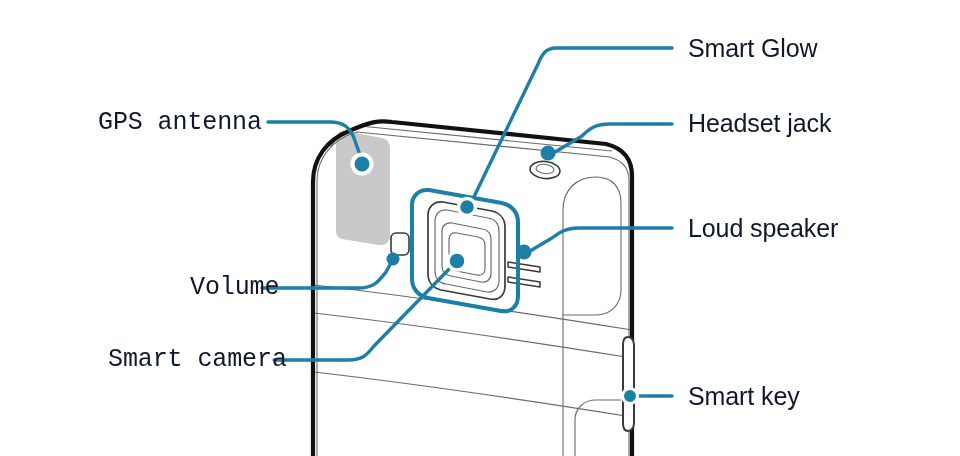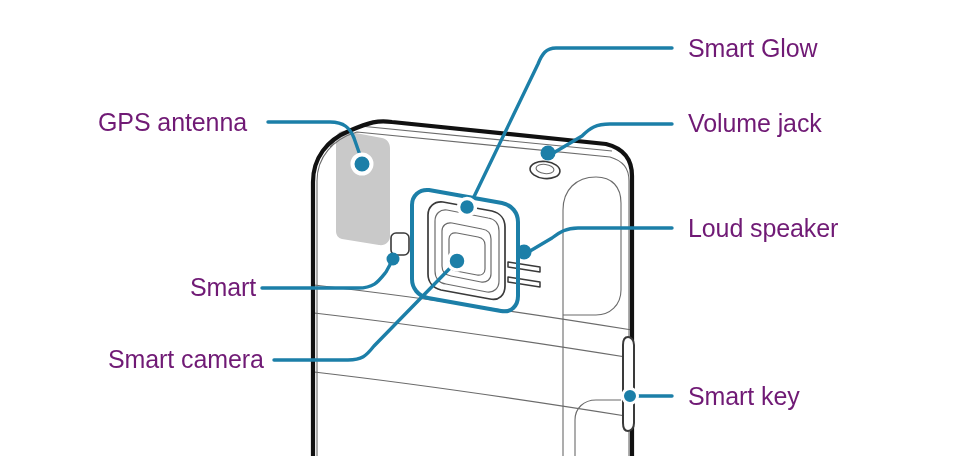--- a/index.html
+++ b/index.html
@@ -24,30 +24,31 @@
     top: 0;
     width: 960px;
     height: 456px;
     display: block;
   }
   .callout-label {
     position: absolute;
     font-family: "Liberation Sans", sans-serif;
     font-size: 25px;
     font-weight: 400;
-    color: #701a75;
+    color: #0f172a;
     white-space: nowrap;
     line-height: 1;
     letter-spacing: -0.1px;
   }
   .callout-label.right-side {
     text-align: left;
   }
   .callout-label.left-side {
     text-align: right;
+    font-family: Liberation Mono, monospace;
   }
   
   #label-gps      { left: 98px;  top: 110px; }
   #label-flash    { left: 190px; top: 275px; }
   #label-rear     { left: 108px; top: 347px; }
   #label-smart    { left: 688px; top: 36px;  }
   #label-headset  { left: 688px; top: 111px; }
   #label-loud     { left: 688px; top: 216px; }
   #label-volume   { left: 688px; top: 384px; }
 </style>
@@ -171,25 +172,25 @@
       <circle cx="457" cy="261" r="9" fill="#1c7fa8" stroke="#ffffff" stroke-width="3.5"></circle>
       <circle cx="467" cy="207" r="8.5" fill="#1c7fa8" stroke="#ffffff" stroke-width="3.5"></circle>
       <circle cx="548" cy="153" r="7.5" fill="#1c7fa8"></circle>
       <circle cx="524" cy="252" r="7.5" fill="#1c7fa8"></circle>
       <circle cx="630" cy="396" r="7.5" fill="#1c7fa8" stroke="#ffffff" stroke-width="3"></circle>
     </g>
   </svg>
 
   <div class="callout-label left-side" id="label-gps">GPS antenna</div>
 
-  <div class="callout-label left-side" id="label-flash">Smart</div>
+  <div class="callout-label left-side" id="label-flash">Volume</div>
 
   <div class="callout-label left-side" id="label-rear">Smart camera</div>
 
   <div class="callout-label right-side" id="label-smart">Smart Glow</div>
 
-  <div class="callout-label right-side" id="label-headset">Volume jack</div>
+  <div class="callout-label right-side" id="label-headset">Headset jack</div>
 
   <div class="callout-label right-side" id="label-loud">Loud speaker</div>
 
   <div class="callout-label right-side" id="label-volume">Smart key</div>
 
 </div>
 
 </body></html>

